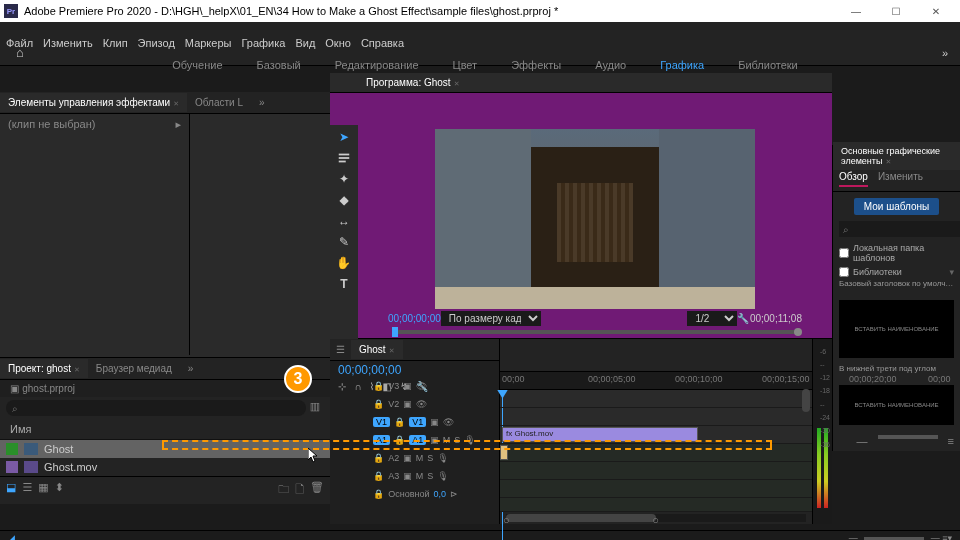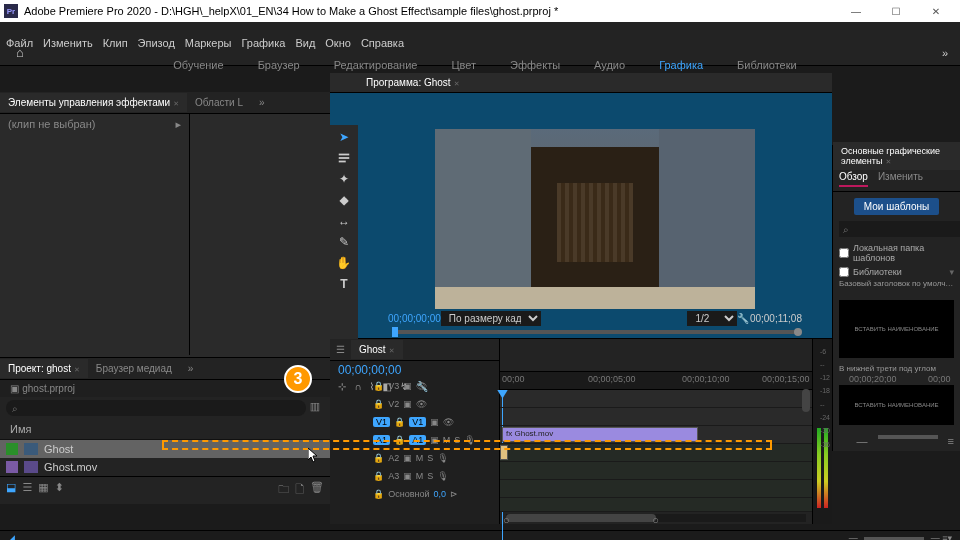--- a/index.html
+++ b/index.html
@@ -55,21 +55,21 @@
   .proj-header { padding:4px 10px; color:#aaa; border-bottom:1px solid #111;}
   .proj-list { flex:1; }
   .proj-row { display:flex; align-items:center; padding:3px 6px; gap:6px; cursor:pointer;}
   .proj-row.selected { background:#636363; }
   .proj-swatch { width:12px; height:12px; }
   .proj-icon { width:14px; height:12px; background:#3a5a7a; }
   .proj-bottom { display:flex; gap:6px; padding:4px 6px; color:#888; font-size:11px; border-top:1px solid #000;}
   .proj-bottom span { cursor:pointer; }
 
   
-  .program { height: 266px; background:#0c4a6e; display:flex; flex-direction:column; border-bottom:1px solid #000;gap:32px;}
+  .program { height: 266px; background:#701a75; display:flex; flex-direction:column; border-bottom:1px solid #000;gap:32px;}
   .prog-top { height:22px; background:#2a2a2a; display:flex; }
   .tool-strip { width: 28px; background:#2a2a2a; display:flex; flex-direction:column; align-items:center; gap:3px; padding-top:3px;}
   .tool-strip .ti { width:20px; height:18px; display:flex; align-items:center; justify-content:center; color:#ccc; cursor:pointer; font-size:12px;}
   .tool-strip .ti svg { width:14px; height:14px; fill:#ccc; }
   .prog-body { display:flex; flex:1; }
   .canvas-wrap { flex:1; display:flex; flex-direction:column; align-items:center; justify-content:center; padding:4px 20px 0 20px; }
   .canvas { width: 320px; height: 180px; background: linear-gradient(#5a6a7a, #6a5a4a); position:relative;}
   
   .hallway { position:absolute; left:30%; top:10%; width:40%; height:80%; background:#2a2015; }
   .hallway::before { content:''; position:absolute; left:20%; top:25%; width:60%; height:55%; background:repeating-linear-gradient(90deg,#4a3a28,#4a3a28 4px,#3a2a18 4px,#3a2a18 8px);}
@@ -176,21 +176,21 @@
   <span>Графика</span>
   <span>Вид</span>
   <span>Окно</span>
   <span>Справка</span>
 </div>
 
 <div class="toolrow">
   <div class="home">⌂</div>
   <div class="workspaces">
     <span>Обучение</span>
-    <span>Браузер</span>
+    <span>Базовый</span>
     <span>Редактирование</span>
     <span>Цвет</span>
     <span>Эффекты</span>
     <span>Аудио</span>
     <span class="active">Графика</span>
     <span>Библиотеки</span>
   </div>
   <div class="overflow">»</div>
 </div>
 
@@ -394,21 +394,21 @@
               <span style="color:#3ea6ff">0,0</span>
               <span class="ico">⊳</span>
             </div>
         </div>
       </div>
       <div class="tl-main">
         <div class="tl-header-fill"></div>
         <div class="ruler">
           <span class="tick" style="left:2px">00;00</span>
           <span class="tick" style="left:88px">00;00;05;00</span>
-          <span class="tick" style="left:182px">00;00;10;00</span>
+          <span class="tick" style="left:175px">00;00;10;00</span>
           <span class="tick" style="left:262px">00;00;15;00</span>
           <span class="tick" style="left:349px">00;00;20;00</span>
           <span class="tick" style="left:428px">00;00</span>
         </div>
         <div class="tracks">
           <div class="playhead" style="left:2px"></div>
           <div class="track"></div>
           <div class="track"></div>
           <div class="track">
             <div class="clip v" style="left:2px;width:196px">

